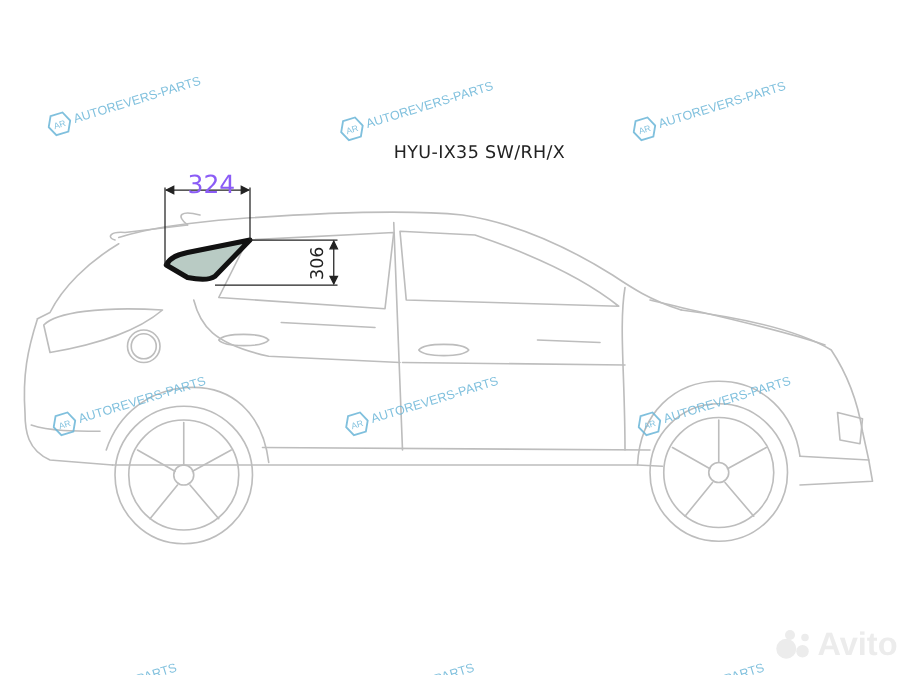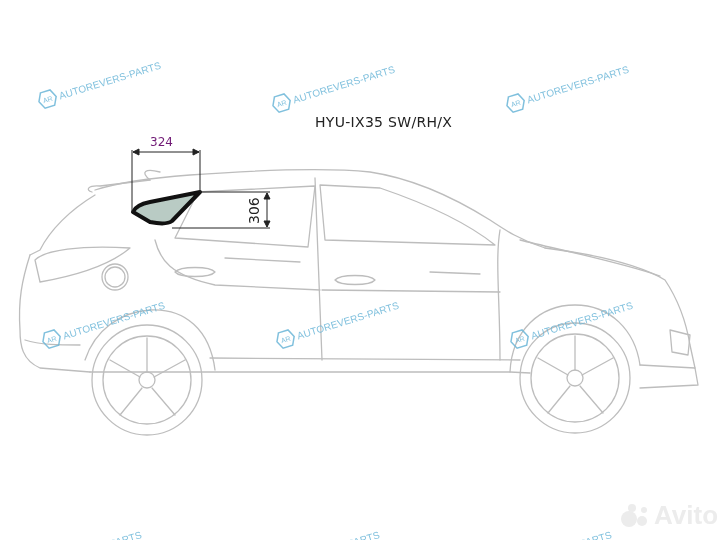--- a/index.html
+++ b/index.html
@@ -1,21 +1,21 @@
 <!DOCTYPE html>
 <html><head>
 <meta charset="utf-8">
 <style>
   html, body { margin: 0; padding: 0; background: #ffffff; }
   body { width: 720px; height: 540px; overflow: hidden; position: relative;
          font-family: "DejaVu Sans", sans-serif; }
   #canvas { position: absolute; left: 0; top: 0; width: 720px; height: 540px; }
   .part-code { position: absolute; left: 276px; top: 114px; font-size: 14px;
                color: #222; letter-spacing: 0.3px; white-space: nowrap; margin-left: 39px; }
-  .dim-w { position: absolute; left: 150px; top: 135px; font-size: 12px; color: #701a75; }
+  .dim-w { position: absolute; left: 150px; top: 135px; font-size: 20px; color: #8b5cf6; }
   .dim-h { position: absolute; left: 246px; top: 202px; font-size: 14px; color: #222;
            transform: rotate(-90deg); transform-origin: left top; }
   .wm { position: absolute; display: flex; align-items: center; transform: rotate(-17deg);
         transform-origin: left center; white-space: nowrap; color: #6bb6d8; opacity: 0.85; }
   .wm .hex { width: 20px; height: 20px; margin-right: 2px; }
   .wm .txt { font-family: "Liberation Sans", sans-serif; font-size: 10px; letter-spacing: 0.1px; }
   .avito { position: absolute; left: 620px; top: 500px; display: flex; align-items: center;
            color: #ececec; font-family: "Liberation Sans", sans-serif; font-size: 26px;
            font-weight: bold; }
   .avito svg { margin-right: 2px; }

